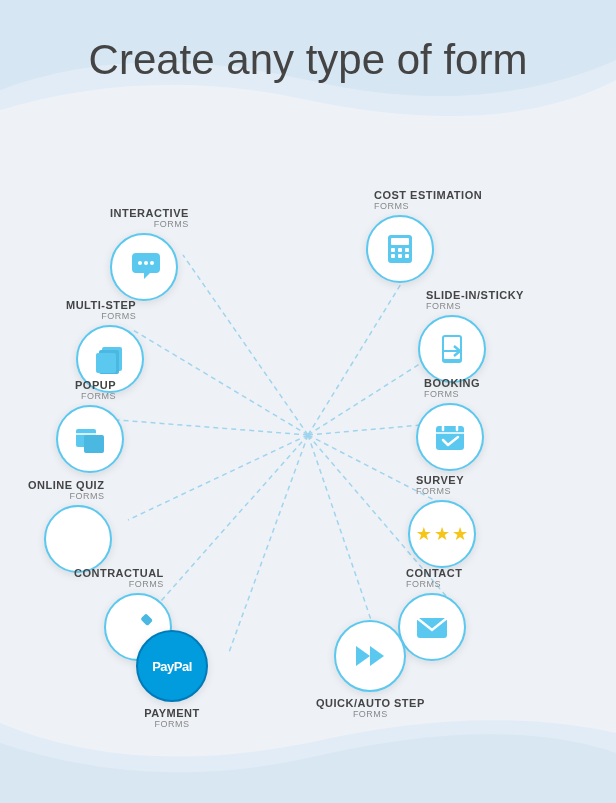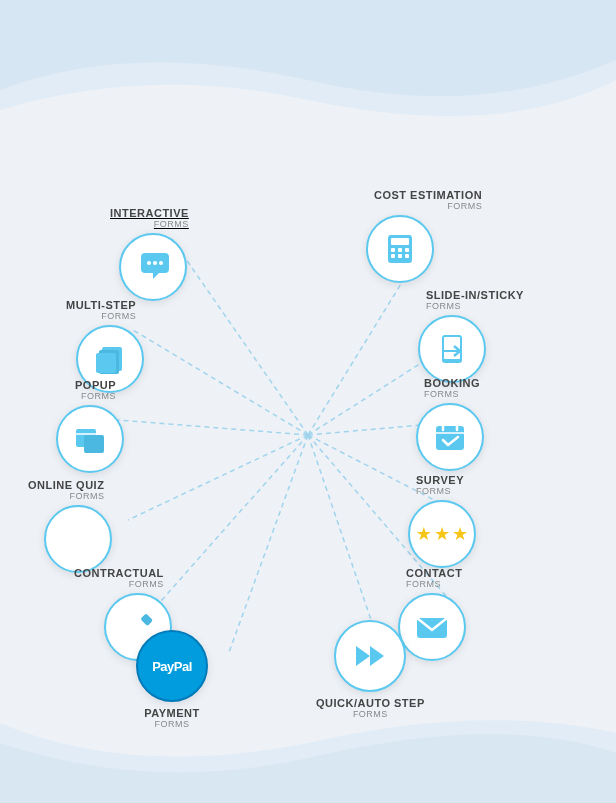--- a/index.html
+++ b/index.html
@@ -172,20 +172,21 @@
     <path d="M0,0 L616,0 L616,80 Q500,140 308,100 Q150,65 0,110 Z" fill="#d8e8f5" opacity="0.6"></path>
     <path d="M0,0 L616,0 L616,60 Q480,120 308,80 Q130,40 0,90 Z" fill="#cde0f0" opacity="0.5"></path>
   </svg>
 
   <svg class="wave-bottom" viewBox="0 0 616 100" preserveAspectRatio="none">
     <path d="M0,100 L616,100 L616,30 Q480,0 308,40 Q130,75 0,20 Z" fill="#d8e8f5" opacity="0.6"></path>
     <path d="M0,100 L616,100 L616,50 Q500,10 308,55 Q150,90 0,40 Z" fill="#cde0f0" opacity="0.4"></path>
   </svg>
 
   <div class="content">
+    <h1 class="main-title">Create any type of form</h1>
   </div>
 
   <div class="diagram">
 
     <svg class="lines-svg" viewBox="0 0 560 580">
       <defs>
         <style>
           .dash-line { stroke: #a0d4ed; stroke-width: 1.5; stroke-dasharray: 5,4; fill: none; }
         </style>
       </defs>
@@ -209,37 +210,37 @@
       <line class="dash-line" x1="280" y1="280" x2="125" y2="455"></line>
 
       <line class="dash-line" x1="280" y1="280" x2="430" y2="455"></line>
 
       <line class="dash-line" x1="280" y1="280" x2="200" y2="500"></line>
 
       <line class="dash-line" x1="280" y1="280" x2="355" y2="500"></line>
     </svg>
 
 
-    <div class="node" style="top:52px; left:82px; align-items:center;text-decoration:underline;">
+    <div class="node" style="top:52px; left:82px; align-items:flex-start;">
       <div class="node-label" style="text-align:right; margin-bottom:4px; margin-top:0; margin-right:8px;">
         <span class="label-main">INTERACTIVE</span>
         <span class="label-sub">FORMS</span>
       </div>
       <div class="node-circle">
         <svg width="36" height="36" viewBox="0 0 36 36">
           <path d="M6,8 Q6,4 10,4 L30,4 Q34,4 34,8 L34,20 Q34,24 30,24 L24,24 L18,30 L18,24 L10,24 Q6,24 6,20 Z"></path>
           <circle cx="14" cy="14" r="2" fill="white"></circle>
           <circle cx="20" cy="14" r="2" fill="white"></circle>
           <circle cx="26" cy="14" r="2" fill="white"></circle>
         </svg>
       </div>
     </div>
 
     <div class="node" style="top:30px; left:338px; align-items:flex-start;">
-      <div class="node-label" style="text-align:right; margin-bottom:4px; margin-left:8px;">
+      <div class="node-label" style="text-align:left; margin-bottom:4px; margin-left:8px;">
         <span class="label-main">COST ESTIMATION</span>
         <span class="label-sub">FORMS</span>
       </div>
       <div class="node-circle">
         <svg width="36" height="36" viewBox="0 0 36 36">
           <rect x="6" y="4" width="24" height="28" rx="3" ry="3"></rect>
           <rect x="9" y="7" width="18" height="7" rx="1" fill="white"></rect>
           <rect x="9" y="17" width="4" height="4" rx="1" fill="white"></rect>
           <rect x="16" y="17" width="4" height="4" rx="1" fill="white"></rect>
           <rect x="23" y="17" width="4" height="4" rx="1" fill="white"></rect>

